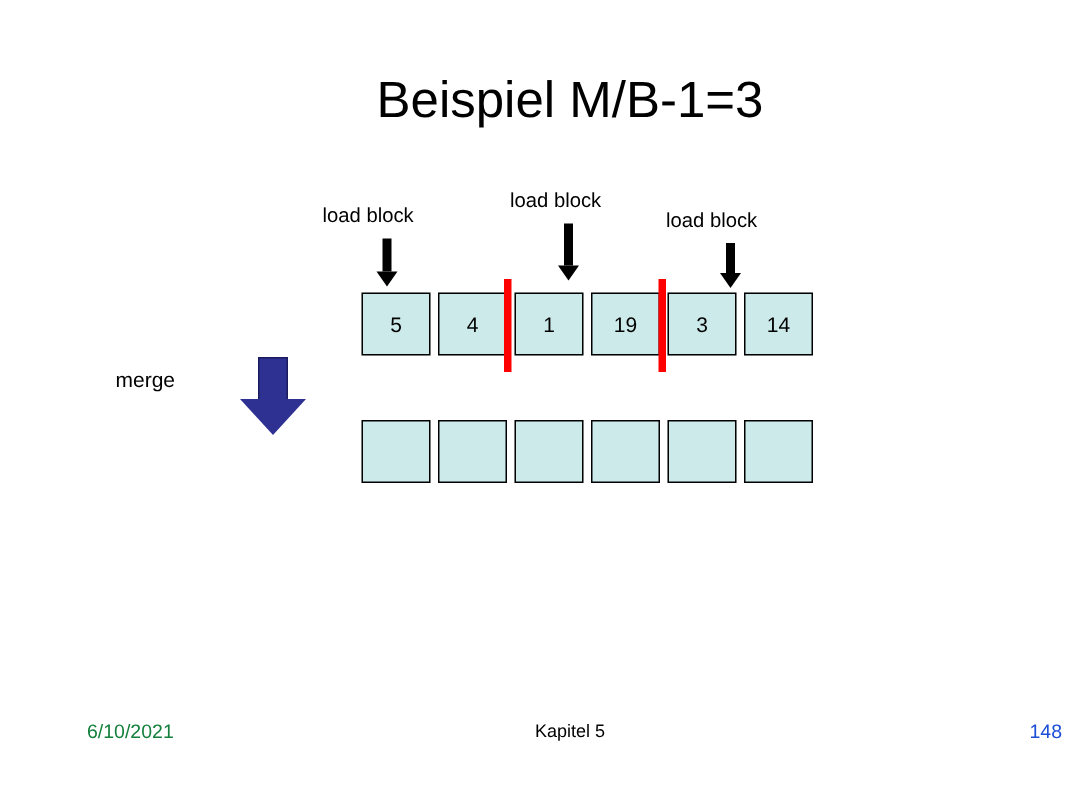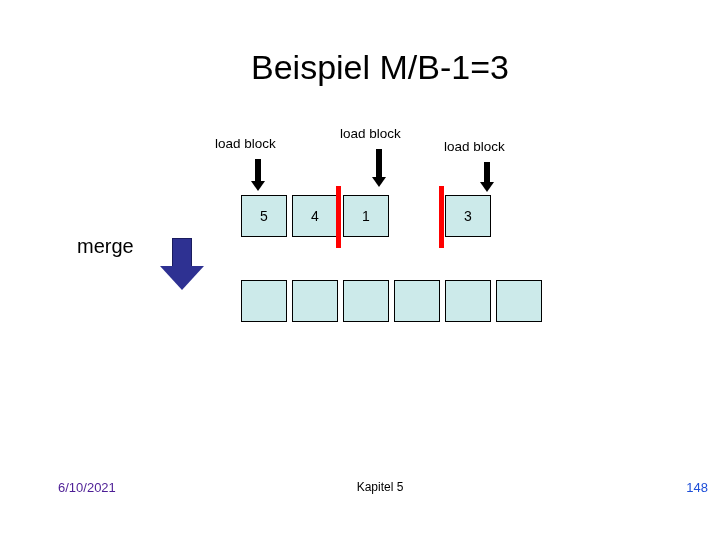--- a/index.html
+++ b/index.html
@@ -39,22 +39,22 @@
     color: #000000;
     white-space: nowrap;
   }
   .label-load-1 { left: 195px; top: 136px; }
   .label-load-2 { left: 320px; top: 126px; }
   .label-load-3 { left: 424px; top: 139px; }
 
   .merge-label {
     position: absolute;
     left: 57px;
-    top: 235px;
-    font-size: 20px;
+    top: 245px;
+    font-size: 14px;
     color: #000000;
   }
 
   
   .arrow-black {
     position: absolute;
     width: 14px;
   }
   .arrow-black .stem {
     position: absolute;
@@ -132,21 +132,21 @@
     bottom: 0;
     left: 0;
     width: 720px;
     height: 60px;
   }
   .footer-date {
     position: absolute;
     left: 38px;
     top: 0;
     font-size: 13px;
-    color: #4c1d95;
+    color: #15803d;
   }
   .footer-center {
     position: absolute;
     left: 0;
     top: 0;
     width: 720px;
     text-align: center;
     font-size: 12px;
     color: #000000;
   }
@@ -178,21 +178,23 @@
     <div class="head" style="top:28px;"></div>
   </div>
   <div class="arrow-black" style="left:460px; top:162px; height:30px;">
     <div class="stem" style="height:20px;"></div>
     <div class="head" style="top:20px;"></div>
   </div>
 
   <div class="cell row-top" style="left:221px;">5</div>
   <div class="cell row-top" style="left:272px;">4</div>
   <div class="cell row-top" style="left:323px;">1</div>
+  <div class="cell row-top" style="left:374px;">19</div>
   <div class="cell row-top" style="left:425px;">3</div>
+  <div class="cell row-top" style="left:476px;">14</div>
 
   <div class="sep" style="left:316px;"></div>
   <div class="sep" style="left:419px;"></div>
 
   <div class="merge-label">merge</div>
   <div class="arrow-navy">
     <div class="stem"></div>
     <div class="head"></div>
   </div>
 

